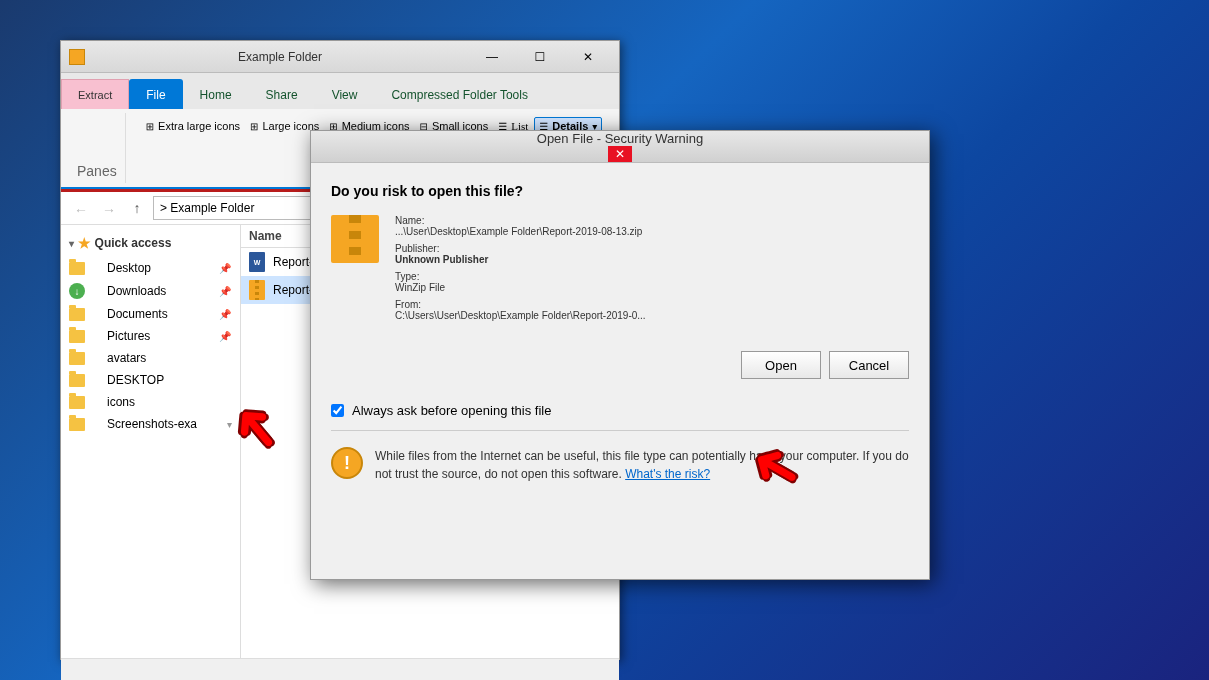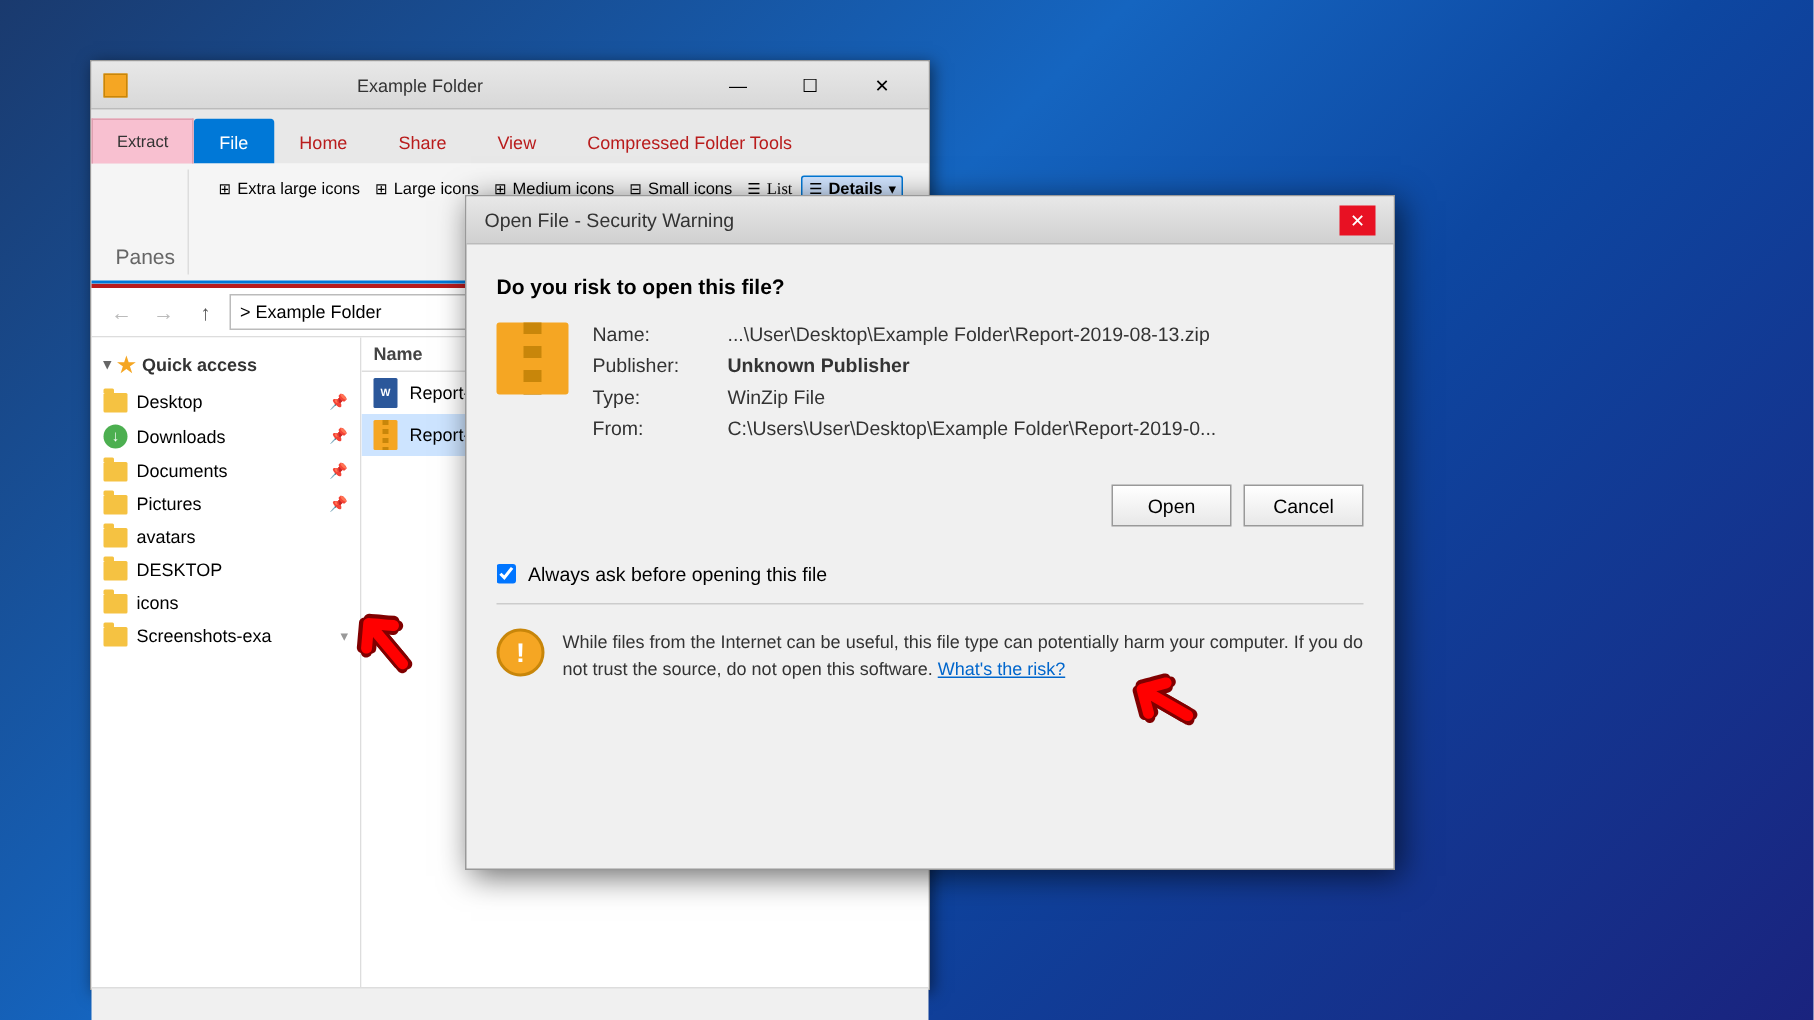--- a/index.html
+++ b/index.html
@@ -76,21 +76,21 @@
     .ribbon-tabs {
       display: flex;
       background: #e8e8e8;
       height: 36px;
       align-items: flex-end;
     }
 
     .ribbon-tab {
       padding: 6px 16px;
       font-size: 12px;
-      color: #b91c1c;
+      color: #14532d;
       cursor: pointer;
       border: 1px solid transparent;
       border-bottom: none;
       height: 30px;
       display: flex;
       align-items: center;
     }
 
     .ribbon-tab.active {
       background: #0078d7;
@@ -208,21 +208,21 @@
       overflow-y: auto;
       padding: 4px 0;
     }
 
     .sidebar-item {
       display: flex;
       align-items: center;
       padding: 4px 8px;
       font-size: 12px;
       cursor: pointer;
-      gap: 6px;
+      gap: 22px;
       text-align: right;
     }
 
     .star-icon {
       color: #f5a623;
       font-size: 14px;
     }
 
     .pin-icon {
       font-size: 10px;
@@ -379,20 +379,21 @@
       z-index: 100;
     }
 
     .dialog-title-bar {
       background: linear-gradient(to bottom, #e8e8e8, #d0d0d0);
       height: 32px;
       display: flex;
       align-items: center;
       padding: 0 12px;
       border-bottom: 1px solid #bbb;
+      flex-direction: column;
     }
 
     .dialog-title-text {
       font-size: 13px;
       color: #333;
       font-weight: normal;
       flex: 1;
     }
 
     .dialog-close-btn {
@@ -450,21 +451,22 @@
       left: 18px;
     }
 
     .dialog-fields {
       flex: 1;
     }
 
     .dialog-field {
       display: flex;
       margin-bottom: 6px;
-      font-size: 13px;
+      font-size: 10px;
+      flex-direction: column;
     }
 
     .dialog-field-label {
       width: 90px;
       color: #333;
       flex-shrink: 0;
     }
 
     .dialog-field-value {
       color: #333;

